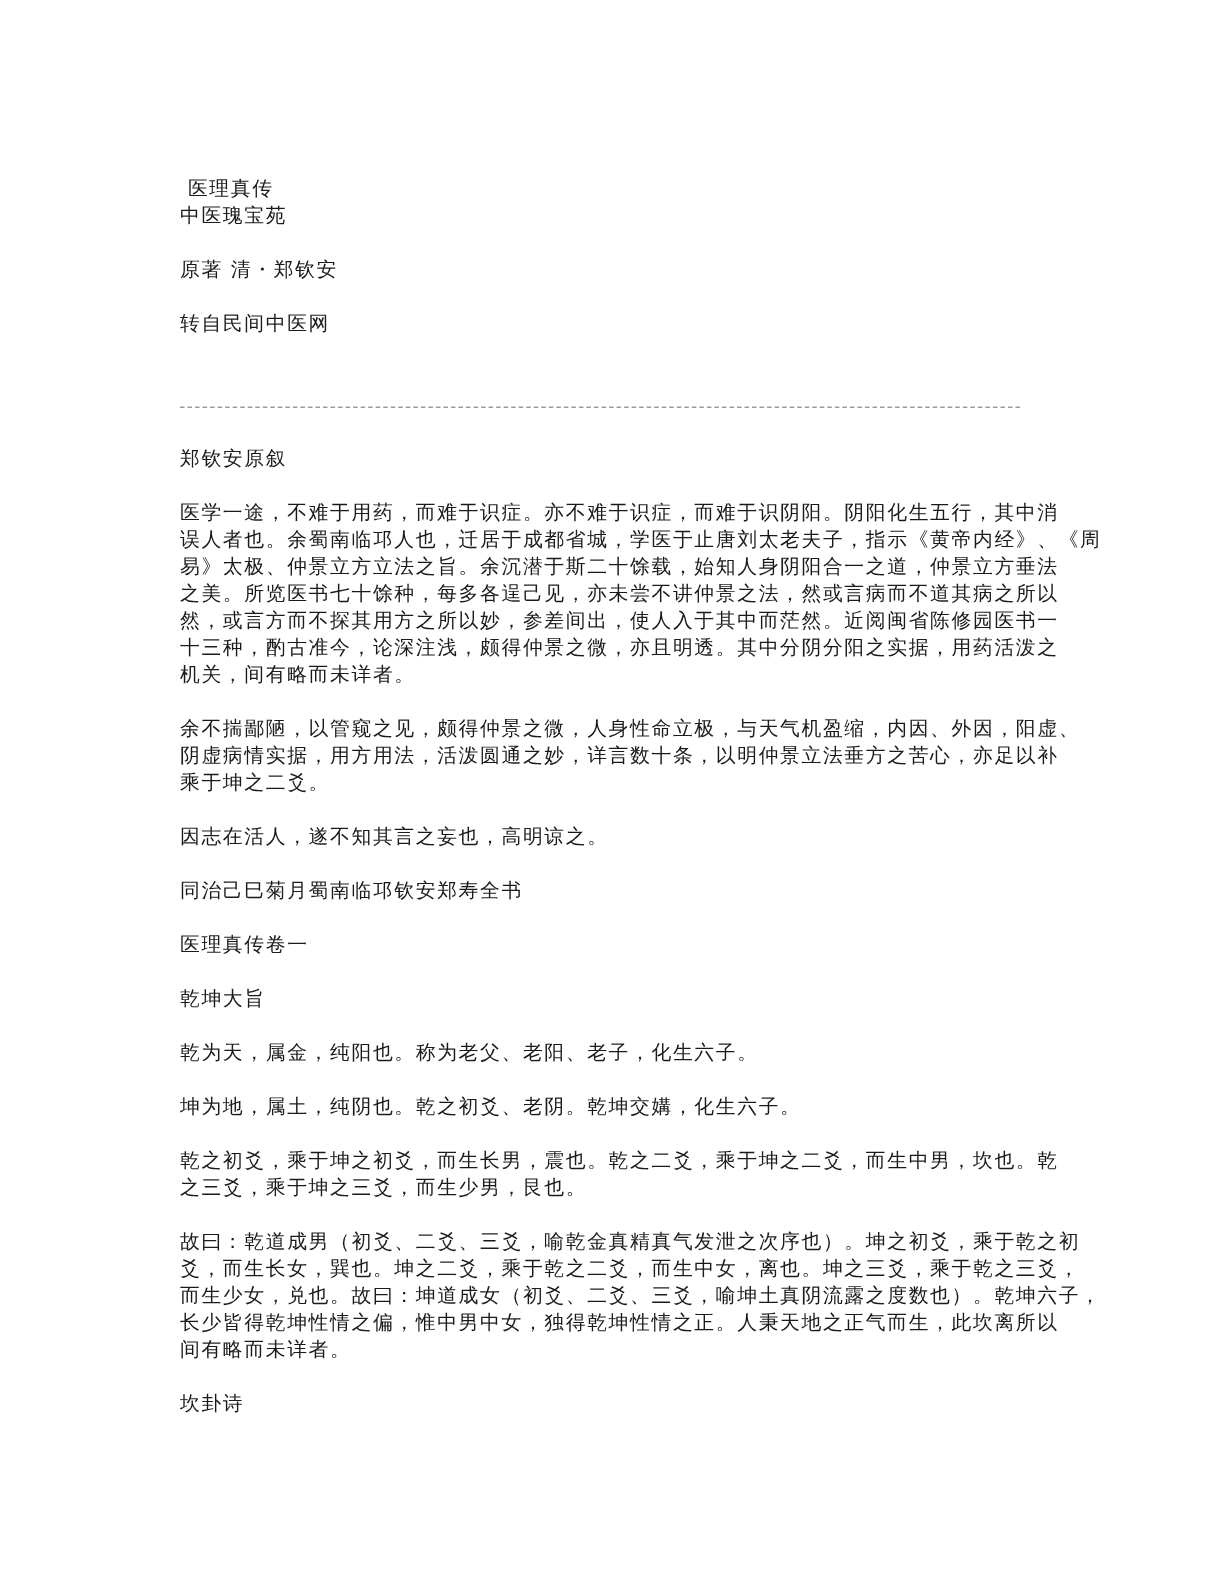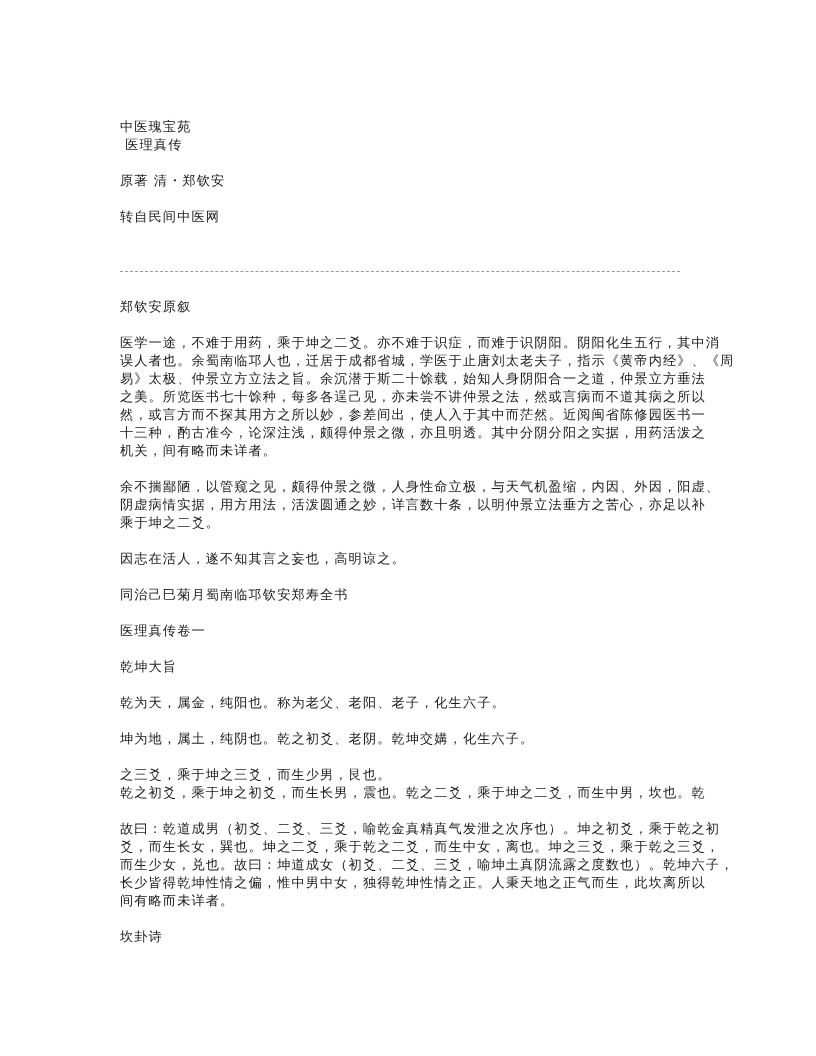--- a/index.html
+++ b/index.html
@@ -18,34 +18,34 @@
     .dashes {
       display: block; width: 560px; height: 0;
       border-top: 1.5px dashed #9a9a9a; margin-top: 9px; margin-bottom: 8px;
     }
     .para { display: block; }
   </style>
 </head>
 <body>
 
 <div class="page">
+  <span class="line"> 医理真传</span>
   <span class="line">中医瑰宝苑</span>
-  <span class="line"> 医理真传</span>
   <div class="gap"></div>
   <span class="line">原著 清・郑钦安</span>
   <div class="gap"></div>
   <span class="line">转自民间中医网</span>
   <div class="gap2"></div>
   <span class="dashes"></span>
   <div class="gap"></div>
   <span class="line">郑钦安原叙</span>
   <div class="gap"></div>
 
   <div class="para">
-    <span class="line">医学一途，不难于用药，乘于坤之二爻。亦不难于识症，而难于识阴阳。阴阳化生五行，其中消</span>
+    <span class="line">医学一途，不难于用药，而难于识症。亦不难于识症，而难于识阴阳。阴阳化生五行，其中消</span>
     <span class="line">误人者也。余蜀南临邛人也，迁居于成都省城，学医于止唐刘太老夫子，指示《黄帝内经》、《周</span>
     <span class="line">易》太极、仲景立方立法之旨。余沉潜于斯二十馀载，始知人身阴阳合一之道，仲景立方垂法</span>
     <span class="line">之美。所览医书七十馀种，每多各逞己见，亦未尝不讲仲景之法，然或言病而不道其病之所以</span>
     <span class="line">然，或言方而不探其用方之所以妙，参差间出，使人入于其中而茫然。近阅闽省陈修园医书一</span>
     <span class="line">十三种，酌古准今，论深注浅，颇得仲景之微，亦且明透。其中分阴分阳之实据，用药活泼之</span>
     <span class="line">机关，间有略而未详者。</span>
   </div>
   <div class="gap"></div>
 
   <div class="para">
@@ -62,22 +62,22 @@
   <span class="line">医理真传卷一</span>
   <div class="gap"></div>
   <span class="line">乾坤大旨</span>
   <div class="gap"></div>
   <span class="line">乾为天，属金，纯阳也。称为老父、老阳、老子，化生六子。</span>
   <div class="gap"></div>
   <span class="line">坤为地，属土，纯阴也。乾之初爻、老阴。乾坤交媾，化生六子。</span>
   <div class="gap"></div>
 
   <div class="para">
+    <span class="line">乾之初爻，乘于坤之初爻，而生长男，震也。乾之二爻，乘于坤之二爻，而生中男，坎也。乾</span>
     <span class="line">之三爻，乘于坤之三爻，而生少男，艮也。</span>
-    <span class="line">乾之初爻，乘于坤之初爻，而生长男，震也。乾之二爻，乘于坤之二爻，而生中男，坎也。乾</span>
   </div>
   <div class="gap"></div>
 
   <div class="para">
     <span class="line">故曰：乾道成男（初爻、二爻、三爻，喻乾金真精真气发泄之次序也）。坤之初爻，乘于乾之初</span>
     <span class="line">爻，而生长女，巽也。坤之二爻，乘于乾之二爻，而生中女，离也。坤之三爻，乘于乾之三爻，</span>
     <span class="line">而生少女，兑也。故曰：坤道成女（初爻、二爻、三爻，喻坤土真阴流露之度数也）。乾坤六子，</span>
     <span class="line">长少皆得乾坤性情之偏，惟中男中女，独得乾坤性情之正。人秉天地之正气而生，此坎离所以</span>
     <span class="line">间有略而未详者。</span>
   </div>

